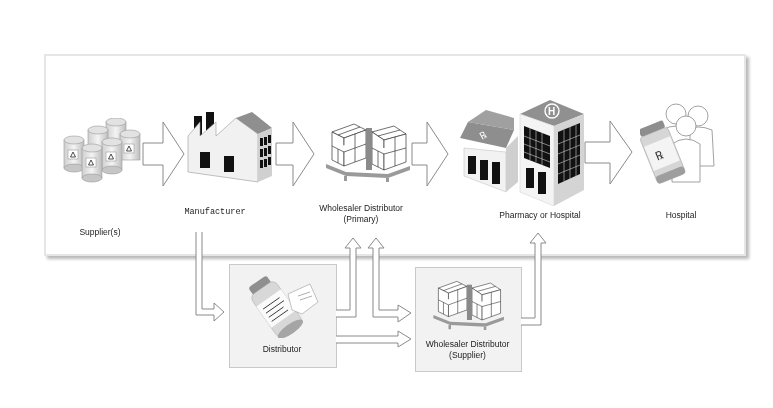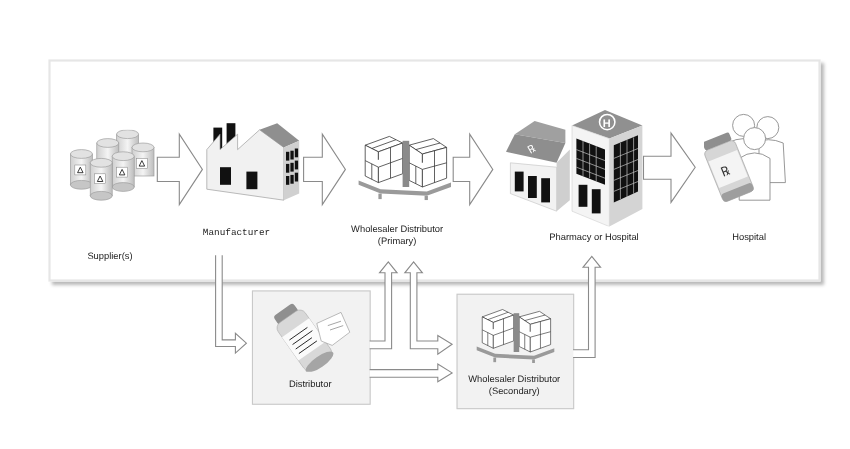--- a/index.html
+++ b/index.html
@@ -218,14 +218,14 @@
 <div class="label" style="left:180px;top:207px;width:70px;font-family:Liberation Mono, monospace;">Manufacturer</div>
 <div class="label" style="left:306px;top:203px;width:110px;">
   <div>Wholesaler Distributor</div>
   <div>(Primary)</div>
 </div>
 <div class="label" style="left:480px;top:210px;width:120px;">Pharmacy or Hospital</div>
 <div class="label" style="left:656px;top:210px;width:50px;">Hospital</div>
 <div class="label" style="left:229px;top:344px;width:106px;">Distributor</div>
 <div class="label" style="left:415px;top:339px;width:105px;">
   <div>Wholesaler Distributor</div>
-  <div>(Secondary)</div>
+  <div>(Supplier)</div>
 </div>
 
 </body></html>

